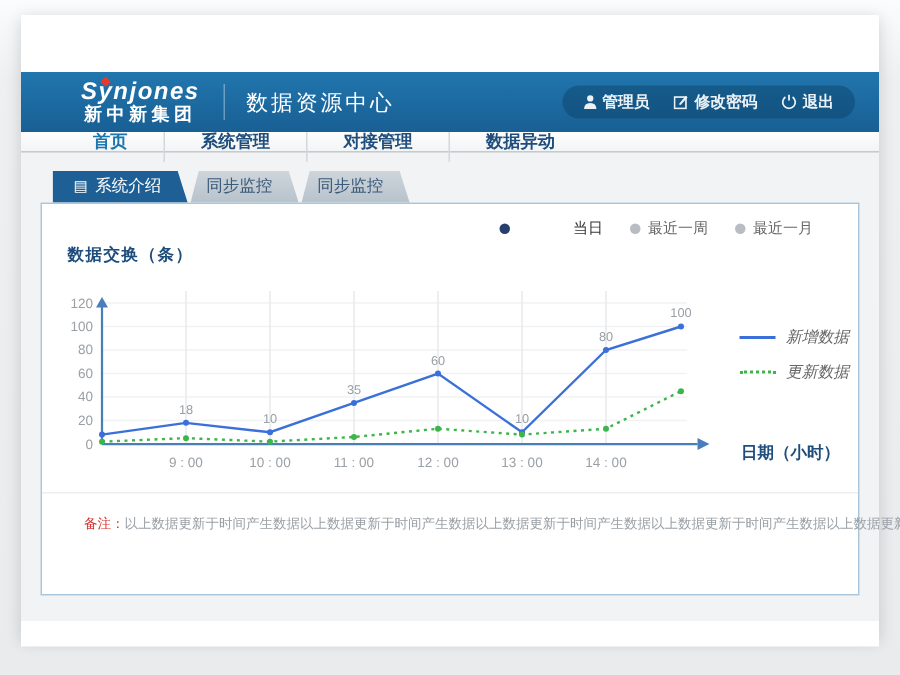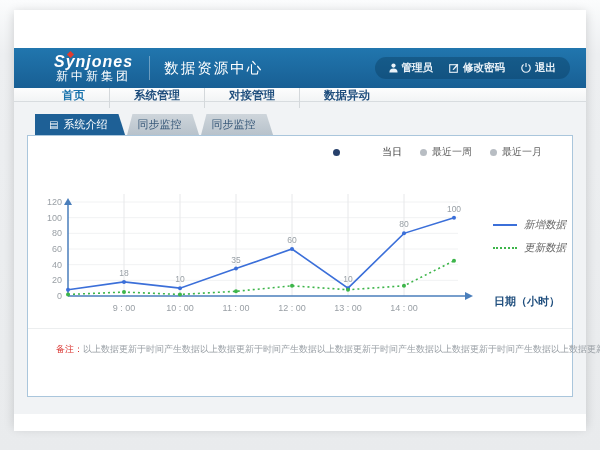--- a/index.html
+++ b/index.html
@@ -13,21 +13,21 @@
     background:#8b5cf6; box-shadow:0 2px 10px rgba(0,0,0,0.16);
   }
   
   .topstrip { height:38px; background:#fff; }
   .header {
     height:40px; background:linear-gradient(180deg,#2176ae,#185f94);
     display:flex; align-items:center; padding:0 18px; position:relative;
   }
   .logo { display:flex; flex-direction:column; align-items:center; margin-left:22px; position:relative; line-height:1; }
   .logo .brand { color:#fff; font-size:16px; font-weight:bold; font-style:italic; letter-spacing:1px; }
-  .logo .brand-cn { color:#fff; font-size:12px; font-weight:normal; letter-spacing:3px; margin-top:0; }
+  .logo .brand-cn { color:#fff; font-size:12px; font-weight:bold; letter-spacing:3px; margin-top:0; }
   .logo .red-dot { position:absolute; top:-2px; left:14px; width:5px; height:5px; background:#e23c2e; transform:rotate(45deg); }
   .hdr-divider { width:1px; height:24px; background:rgba(255,255,255,0.35); margin:0 14px 0 16px; }
   .app-title { color:#fff; font-size:14.5px; letter-spacing:2px; }
   .user-pill {
     position:absolute; right:16px; top:9px; height:22px;
     background:rgba(6,52,82,0.35); border-radius:11px;
     display:flex; align-items:center; gap:16px; padding:0 14px;font-weight:bold;
   }
   .user-item { display:flex; align-items:center; gap:4px; color:#eaf2f8; font-size:10.5px; cursor:pointer; }
   .user-item svg { display:block; }
@@ -154,20 +154,21 @@
         <div class="filter">
           <span class="dot"></span>
           <span>最近一周</span>
         </div>
         <div class="filter">
           <span class="dot"></span>
           <span>最近一月</span>
         </div>
       </div>
 
+      <div class="ylabel">数据交换（条）</div>
 
       <svg class="chart-svg" width="452" height="146">
           <line x1="30" y1="102.33333333333333" x2="420" y2="102.33333333333333" stroke="#f1f2f3"></line>
           <line x1="30" y1="86.66666666666667" x2="420" y2="86.66666666666667" stroke="#f1f2f3"></line>
           <line x1="30" y1="71" x2="420" y2="71" stroke="#f1f2f3"></line>
           <line x1="30" y1="55.333333333333336" x2="420" y2="55.333333333333336" stroke="#f1f2f3"></line>
           <line x1="30" y1="39.66666666666667" x2="420" y2="39.66666666666667" stroke="#f1f2f3"></line>
           <line x1="30" y1="24" x2="420" y2="24" stroke="#f1f2f3"></line>
           <line x1="86" y1="16" x2="86" y2="118" stroke="#e7e8ea"></line>
           <line x1="142" y1="16" x2="142" y2="118" stroke="#e7e8ea"></line>

